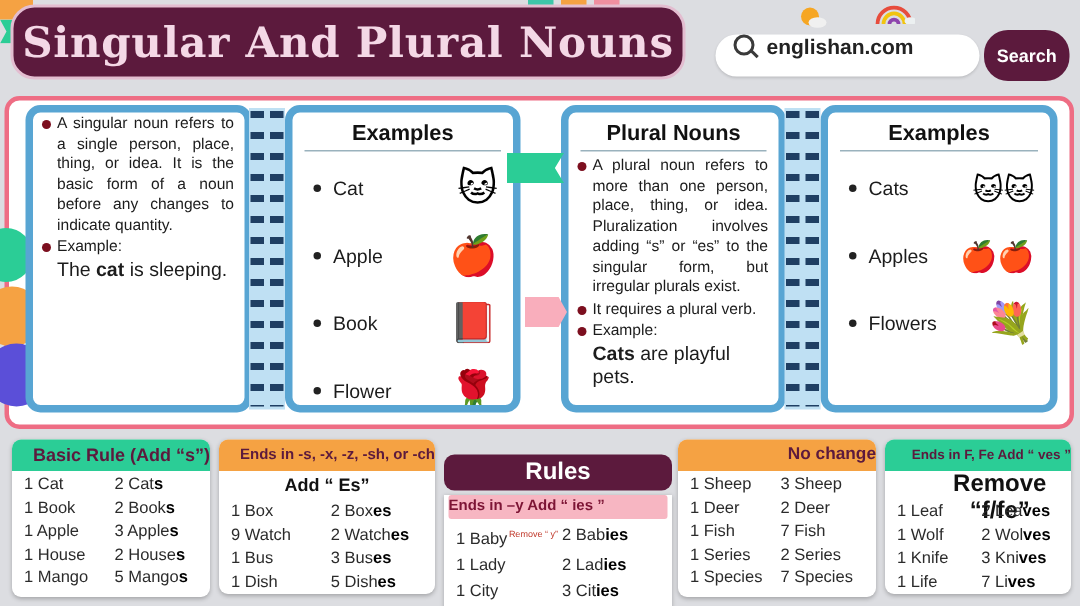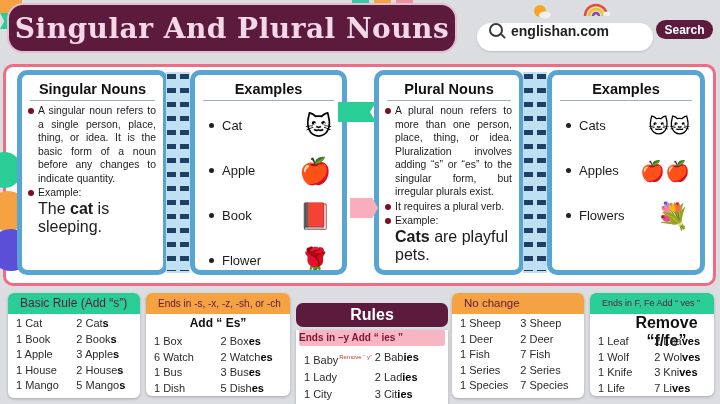--- a/index.html
+++ b/index.html
@@ -11,58 +11,58 @@
   .tab{position:absolute;top:0;width:17px;height:13px;z-index:1;}
   #title-box{left:7px;top:3px;width:450px;height:50px;background:#5c1a3d;border:2px solid #e3bdd0;
     border-radius:16px;z-index:2;display:flex;align-items:center;justify-content:center;box-sizing:border-box;}
   #title-box h1{margin:0;font-family:"DejaVu Serif",serif;font-weight:bold;font-size:28px;
     color:#f4d8e6;letter-spacing:.5px;white-space:nowrap;}
   #search-bar{left:477px;top:23px;width:176px;height:28px;background:#fff;border-radius:15px;
     display:flex;padding-left:12px;box-sizing:border-box;z-index:2;box-shadow:0 1px 2px rgba(0,0,0,.15);}
   .mag{display:inline-block;width:10px;height:10px;border:2px solid #3a3a3a;border-radius:50%;position:relative;margin-right:8px;flex:0 0 auto;}
   .mag::after{content:"";position:absolute;width:6px;height:2px;background:#3a3a3a;transform:rotate(45deg);right:-5px;bottom:-2px;}
   #search-text{font-weight:bold;font-size:14px;color:#222;}
-  #search-btn{left:656px;top:20px;width:57px;height:19px;background:#5c1a3d;border-radius:16px;color:#fff;
+  #search-btn{left:656px;top:20px;width:57px;height:34px;background:#5c1a3d;border-radius:16px;color:#fff;
     font-weight:bold;font-size:12px;display:flex;align-items:center;justify-content:center;z-index:2;border:none;}
   .deco{z-index:2;}
 
   
   #main-frame{left:3px;top:64px;width:713px;height:222px;border:3px solid #ee6d84;border-radius:10px;
     background:#fff;box-sizing:border-box;z-index:1;}
   .side-circle{position:absolute;border-radius:50%;z-index:2;}
 
   .panel{position:absolute;top:70px;height:205px;background:#fff;border:5px solid #58a5d3;border-radius:10px;
     box-sizing:border-box;z-index:3;overflow:hidden;}
   .panel-title{font-size:14.5px;font-weight:bold;color:#111;text-align:center;margin:6px 8px 2px;
     padding-bottom:3px;border-bottom:1px solid #9ab2bd;}
   .brow{display:flex;padding:1px 7px 0 6px;}
   .bdot{flex:0 0 6px;width:6px;height:6px;border-radius:50%;background:#7c0f1f;margin:4px 4px 0 0;}
   .brow p{margin:0;font-size:10.4px;line-height:1.3;color:#1c1c1c;text-align:justify;}
-  .exline{margin:0 7px 0 16px;font-size:16px;color:#1c1c1c;}
+  .exline{margin:0 7px 0 16px;font-size:13px;color:#1c1c1c;}
 
   .binding{position:absolute;top:72px;width:24px;height:201px;background:#bfe0f3;z-index:4;display:flex;justify-content:space-between;padding:2px 1px;box-sizing:border-box;}
   .bind-col{width:9px;height:100%;background:repeating-linear-gradient(to bottom,#1f3f63 0 5px,rgba(0,0,0,0) 5px 14px);}
 
   .ribbon{position:absolute;z-index:5;}
   #ribbon-green{left:338px;top:102px;width:38px;height:20px;background:#2bcd96;
     clip-path:polygon(0 0,100% 0,84% 50%,100% 100%,0 100%);}
   #ribbon-pink{left:350px;top:198px;width:28px;height:20px;background:#f9aebc;
     clip-path:polygon(0 0,80% 0,100% 50%,80% 100%,0 100%);}
   #tab-orange-r{left:698px;top:89px;width:22px;height:13px;background:#f5a243;z-index:6;}
   #tab-green-r{left:696px;top:107px;width:24px;height:16px;background:#2bcd96;z-index:6;
     clip-path:polygon(0 0,100% 0,100% 100%,0 100%,18% 50%);}
 
   .exrow{display:flex;align-items:center;height:45px;padding:0 10px 0 14px;}
   .dot2{flex:0 0 5px;width:5px;height:5px;border-radius:50%;background:#222;margin-right:8px;}
   .exlabel{font-size:13px;color:#1c1c1c;flex:1 1 auto;}
   .exicon{font-size:26px;line-height:1;flex:0 0 auto;font-family:"DejaVu Sans",sans-serif;}
 
   
   .tbl{position:absolute;top:293px;background:#fff;border-radius:6px;box-shadow:0 1px 3px rgba(0,0,0,.25);z-index:2;}
-  .tbl-head{font-weight:normal;color:#5c1a3d;text-align:left;border-radius:6px 6px 0 0;height:21px;line-height:21px;white-space:nowrap;overflow:hidden;padding-left:12px;}
+  .tbl-head{font-weight:bold;color:#5c1a3d;text-align:right;border-radius:6px 6px 0 0;height:21px;line-height:21px;white-space:nowrap;overflow:hidden;}
   .head-green{background:#2bcd96;}
   .head-orange{background:#f5a243;}
   .tbl-sub{font-weight:bold;color:#111;text-align:center;font-size:12px;height:18px;line-height:18px;}
   .trows{padding:2px 8px 0 8px;}
   .trow{display:flex;font-size:11px;line-height:15.6px;color:#2b2b2b;}
   .c1{flex:0 0 52%;}
   .c2{flex:1 1 auto;}
   .c2 b{font-weight:bold;color:#000;}
   #tbl-rules .trow{line-height:17px;}
   #rules-head{background:#5c1a3d;color:#fff;font-weight:bold;font-size:16px;text-align:center;
@@ -105,21 +105,20 @@
   </div>
   <button class="abs" id="search-btn">Search</button>
 
   <div class="abs" id="main-frame"></div>
 
   <div class="side-circle" style="left:-14px;top:152px;width:36px;height:36px;background:#2bcd96;"></div>
   <div class="side-circle" style="left:-12px;top:191px;width:40px;height:40px;background:#f5a243;"></div>
   <div class="side-circle" style="left:-10px;top:229px;width:42px;height:42px;background:#5b4fd8;"></div>
 
   <div class="panel" style="left:17px;width:151px;">
-    <div class="panel-title">Singular Nouns</div>
     <div class="brow">
       <span class="bdot"></span>
       <p>A singular noun refers to a single person, place, thing, or idea. It is the basic form of a noun before any changes to indicate quantity.</p>
     </div>
     <div class="brow">
       <span class="bdot"></span>
       <p>Example:</p>
     </div>
     <p class="exline"><span>The </span><b>cat</b><span> is sleeping.</span></p>
   </div>
@@ -228,21 +227,21 @@
 
   <div class="tbl" style="left:146px;width:144px;height:103px;">
     <div class="tbl-head head-orange" style="font-size:10px;">Ends in -s, -x, -z, -sh, or -ch</div>
     <div class="tbl-sub">Add “ Es”</div>
     <div class="trows">
       <div class="trow">
           <span class="c1">1 Box</span>
           <span class="c2"><span>2 Box</span><b>es</b></span>
         </div>
       <div class="trow">
-          <span class="c1">6 Watch</span>
+          <span class="c1">9 Watch</span>
           <span class="c2"><span>2 Watch</span><b>es</b></span>
         </div>
       <div class="trow">
           <span class="c1">1 Bus</span>
           <span class="c2"><span>3 Bus</span><b>es</b></span>
         </div>
       <div class="trow">
           <span class="c1">1 Dish</span>
           <span class="c2"><span>5 Dish</span><b>es</b></span>
         </div>

